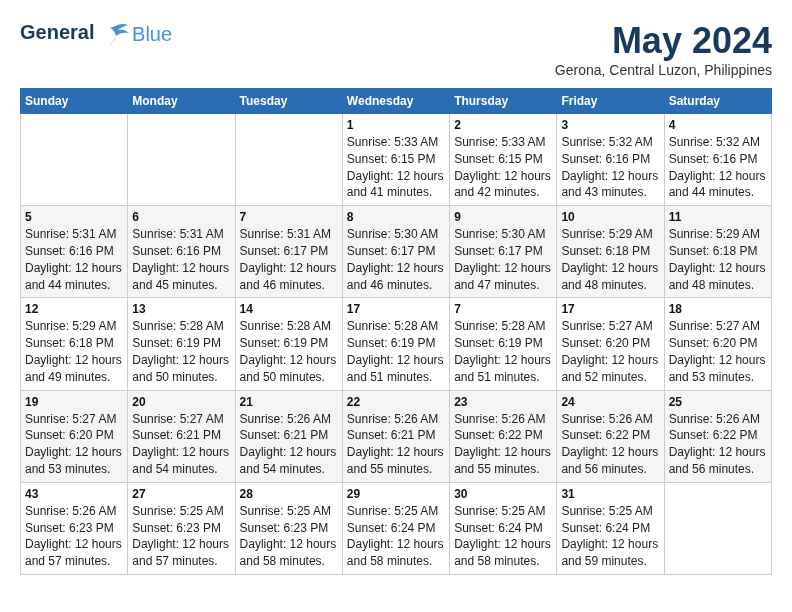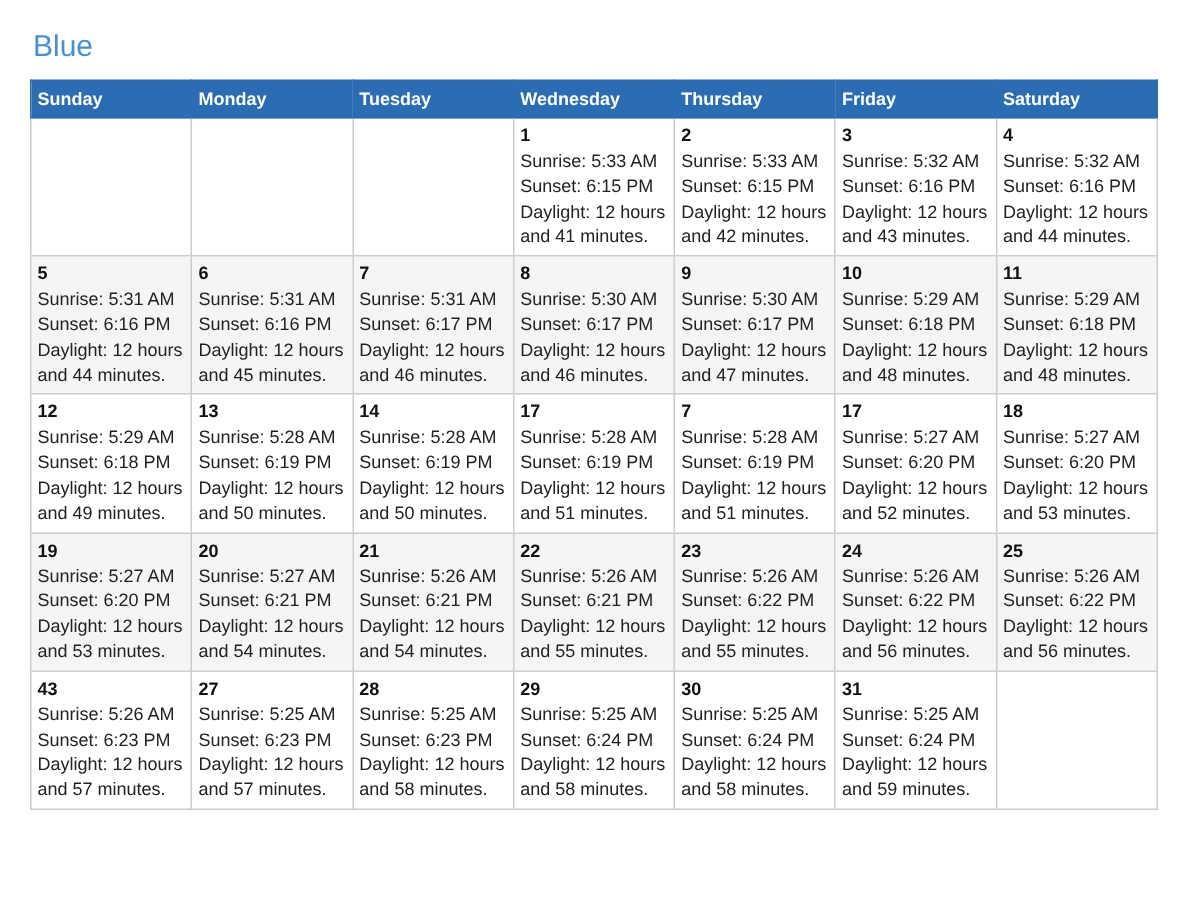--- a/index.html
+++ b/index.html
@@ -73,23 +73,34 @@
       background: #fff !important;
     }
   </style>
 </head>
 <body>
 
 <div class="header">
   <div class="logo">
     <div>
       <div style="display:flex;align-items:center;">
+        <div style="font-size:20px;font-weight:bold;color:#1a3a5c;line-height:1.1;">
+          <span style="color:#1a3a5c;">General</span>
+          <svg style="display:inline;vertical-align:middle;margin-left:2px;" width="28" height="28" viewBox="0 0 28 28">
+            <path d="M14 6 C16 4, 22 3, 26 5 C22 6, 18 8, 16 10 C20 9, 24 10, 27 13 C22 12, 17 13, 14 16 C13 12, 11 9, 8 8 C10 7, 12 6, 14 6Z" fill="#4a90d9"></path>
+            <path d="M14 16 C12 20, 10 24, 8 26 C10 23, 13 20, 14 16Z" fill="#1a3a5c"></path>
+          </svg>
+        </div>
         <div style="font-size:20px;font-weight:normal;color:#4a90d9;margin-left:2px;">Blue</div>
       </div>
     </div>
+  </div>
+  <div class="title-block">
+    <div class="month-title">May 2024</div>
+    <div class="location">Gerona, Central Luzon, Philippines</div>
   </div>
 </div>
 
 <table>
   <thead>
     <tr id="header-row">
         <th>Sunday</th>
         <th>Monday</th>
         <th>Tuesday</th>
         <th>Wednesday</th>

